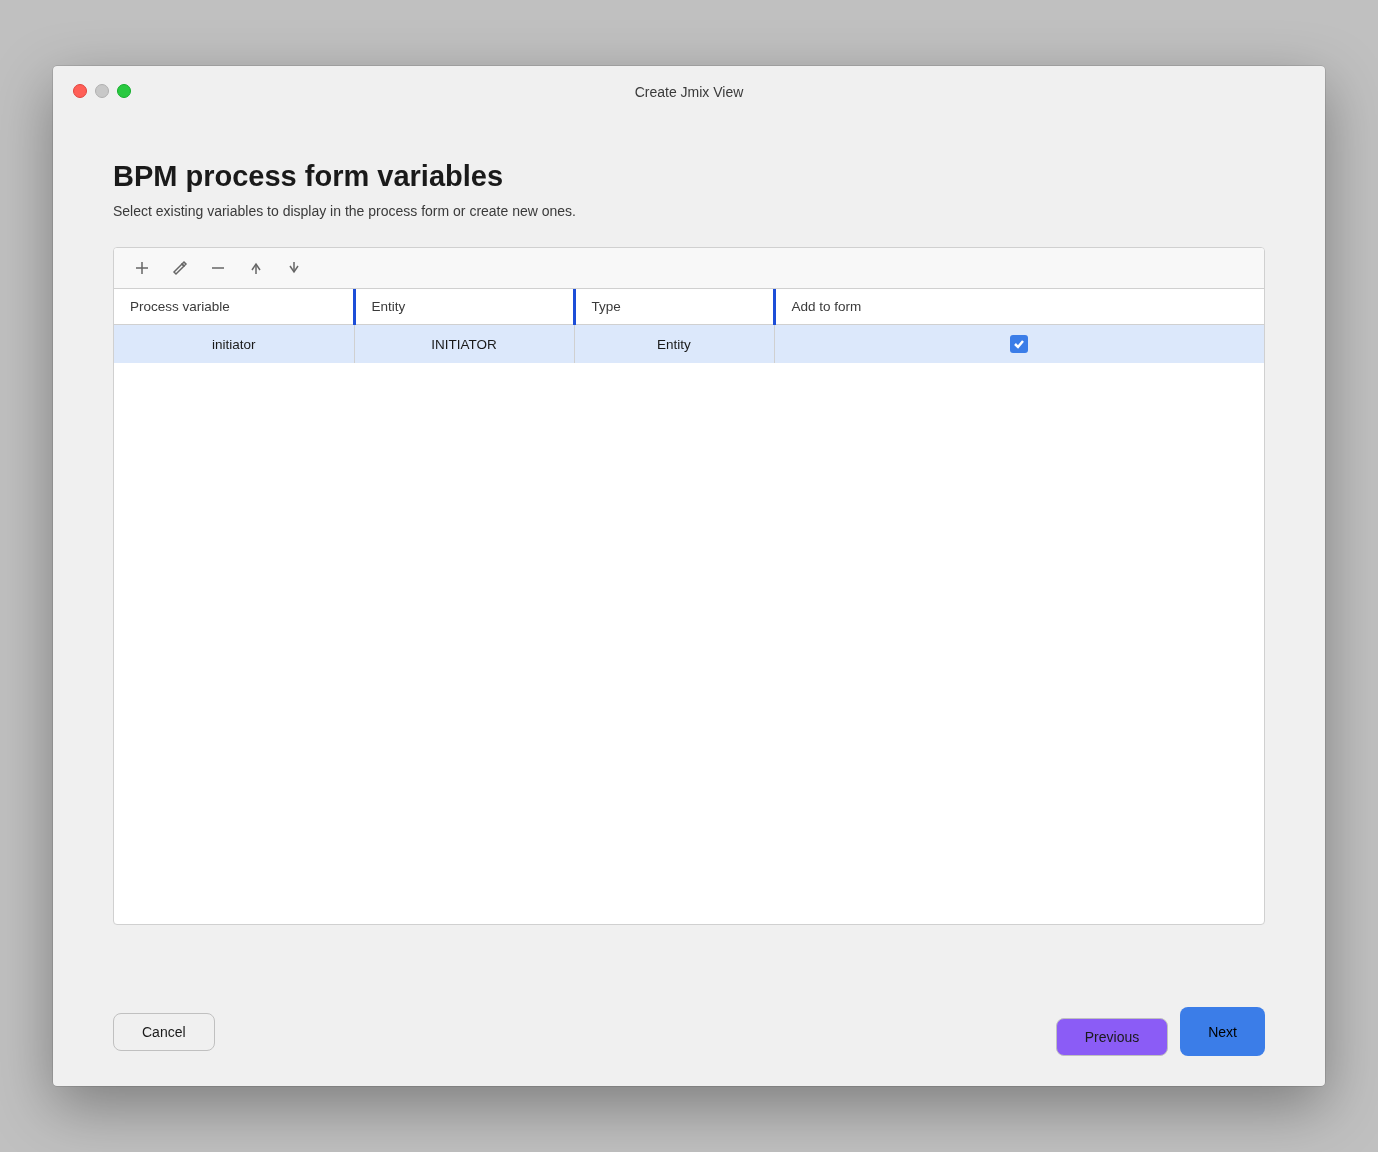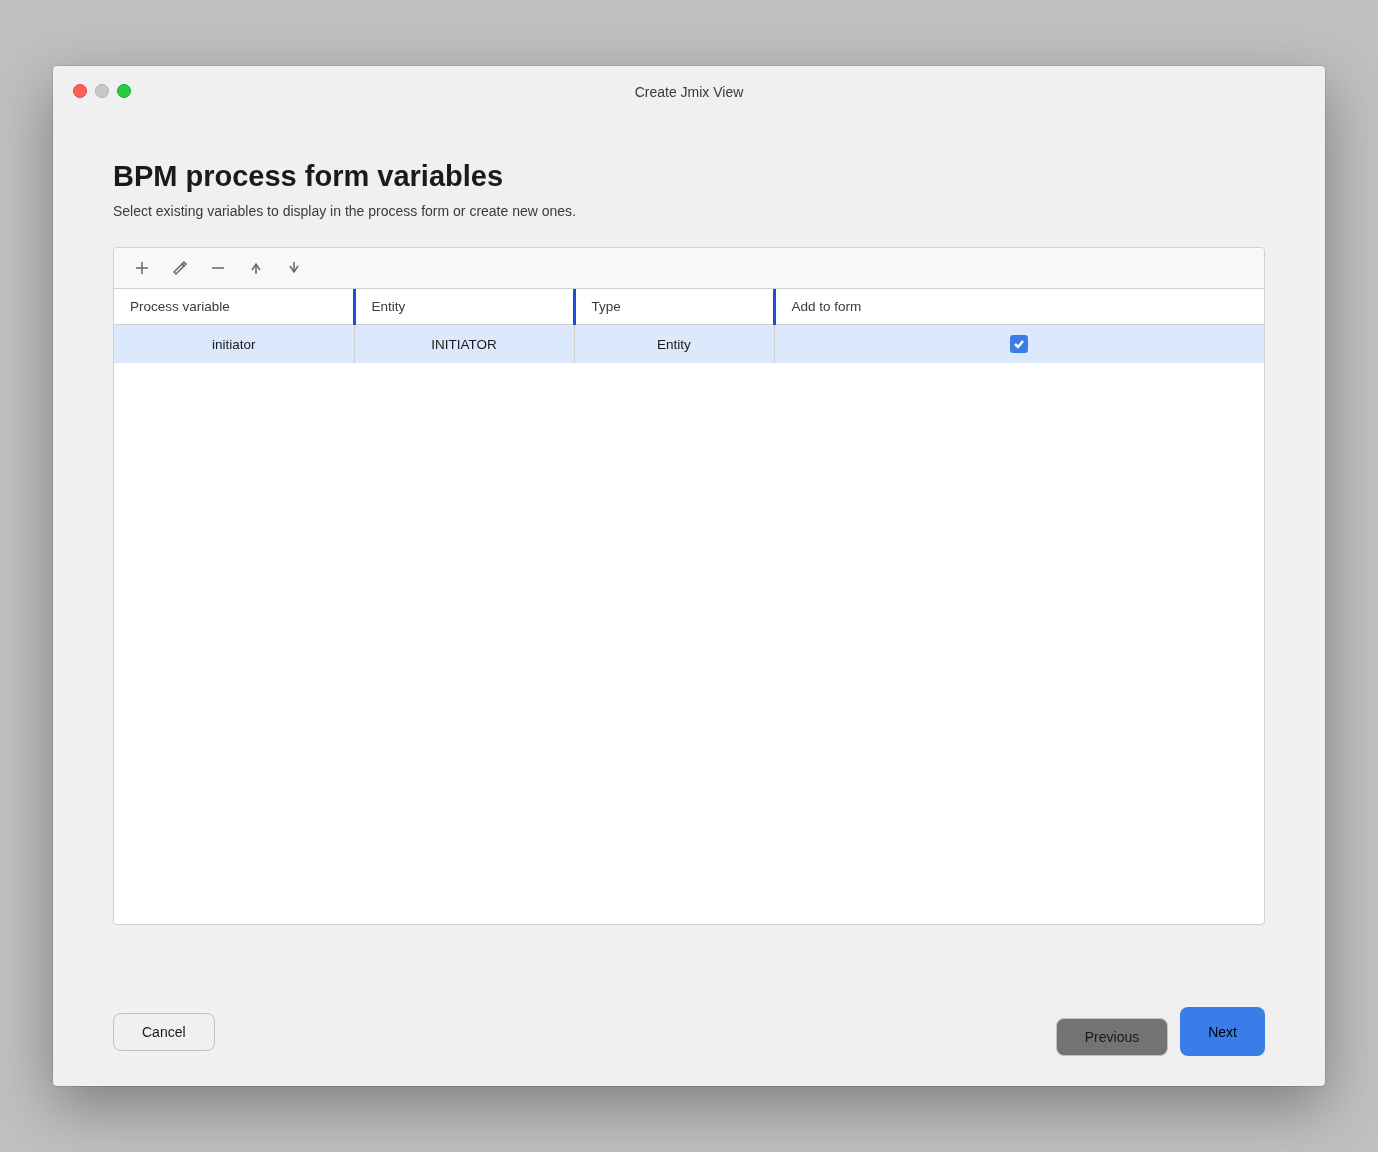--- a/index.html
+++ b/index.html
@@ -211,21 +211,21 @@
       font-family: inherit;
     }
 
     .btn-cancel {
       background: #f0f0f0;
       border: 1px solid #c0c0c0;
       color: #1a1a1a;
     }
 
     .btn-previous {
-      background: #737373;
+      background: #8b5cf6;
       border: 1px solid #c0c0c0;
       color: #1a1a1a;
       margin-top: 11px;
     }
 
     .btn-next {
       background: #3b7de8;
       border: none;
       color: #000000;
       font-weight: 500;

